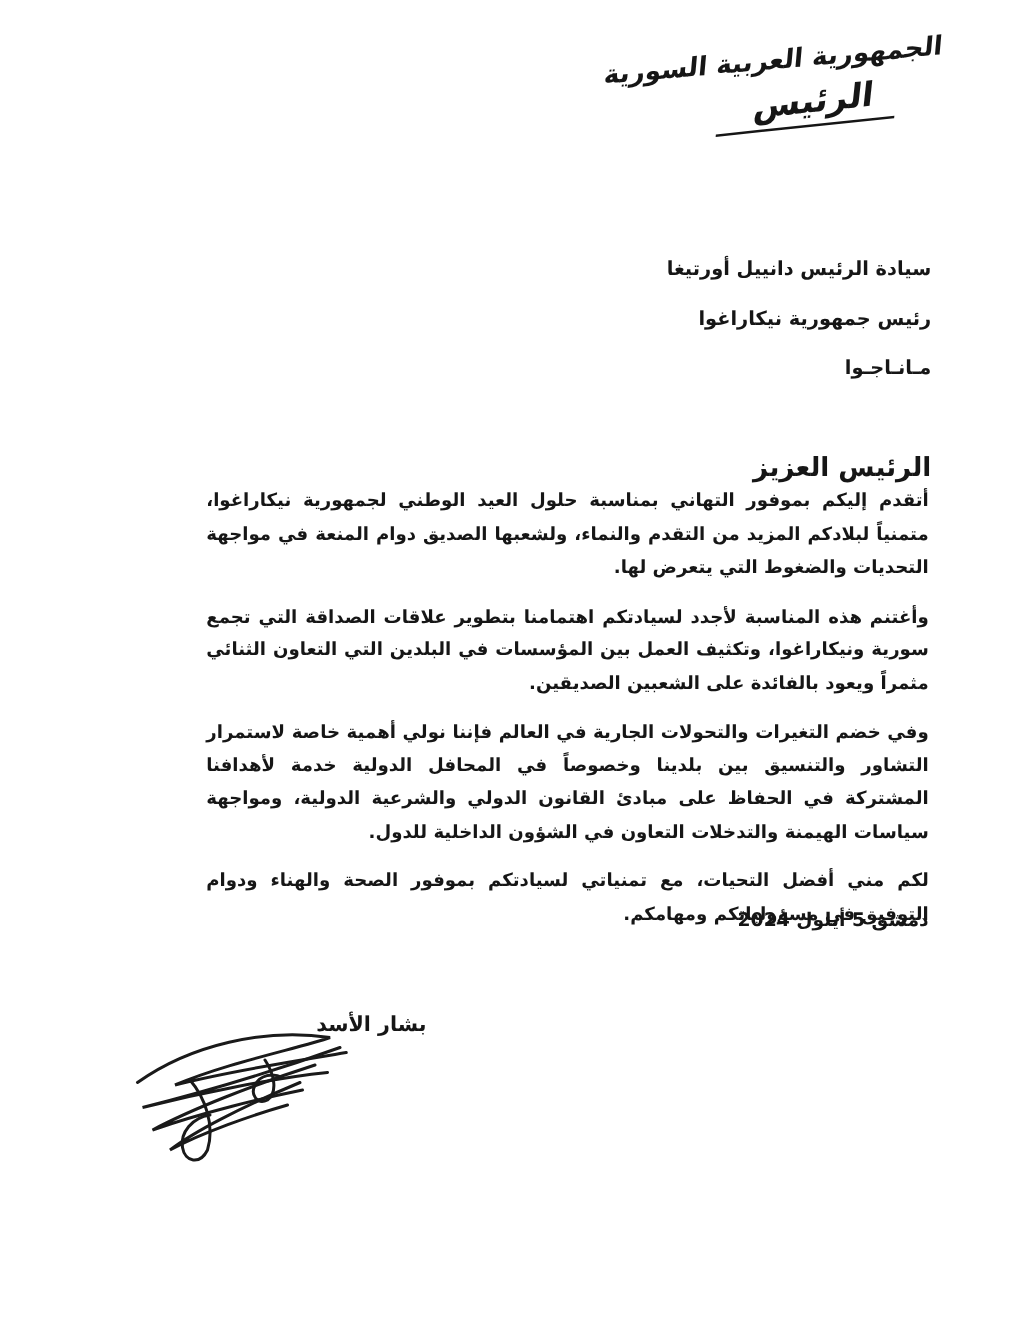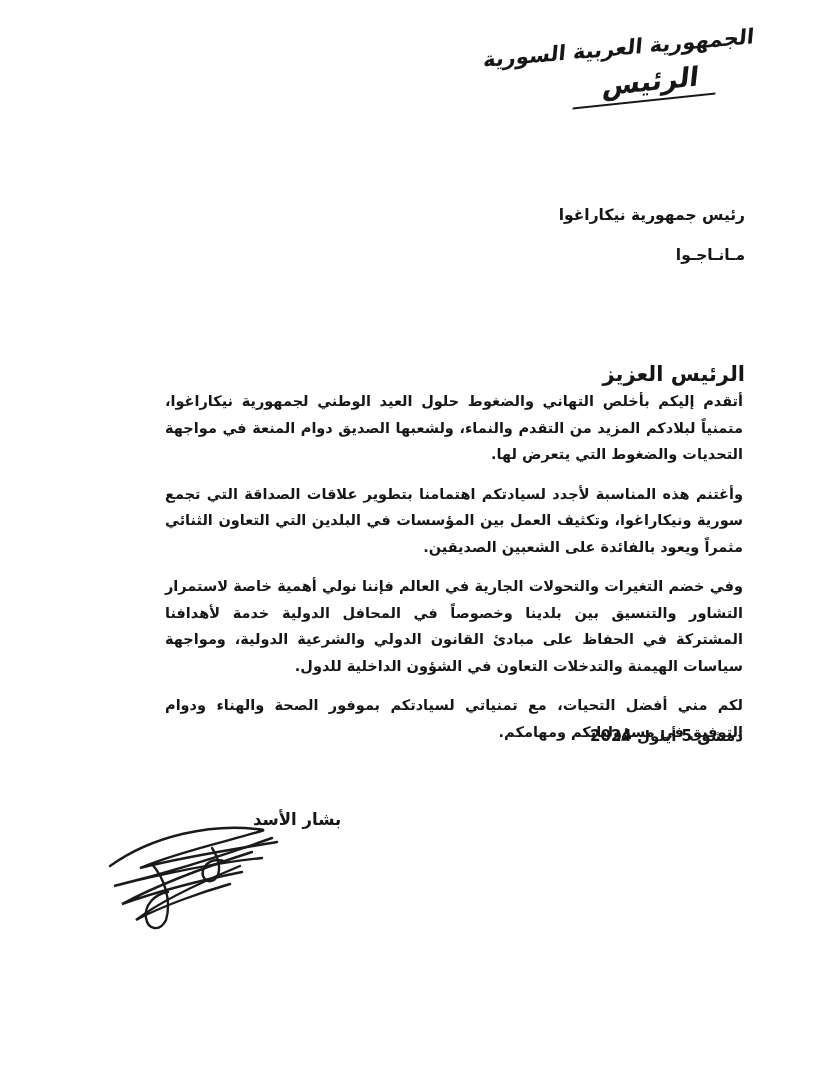--- a/index.html
+++ b/index.html
@@ -121,28 +121,29 @@
 <body>
 
 <div class="page">
 
   <div class="letterhead">
     <div class="cal-line1">الجمهورية العربية السورية</div>
     <div class="cal-line2">الرئيس</div>
   </div>
 
   <div class="recipient">
+    <div>سيادة الرئيس دانييل أورتيغا</div>
     <div>رئيس جمهورية نيكاراغوا</div>
     <div>مـانـاجـوا</div>
   </div>
 
   <div class="salutation">الرئيس العزيز</div>
 
   <div class="body-text">
-    <p>أتقدم إليكم بأخلص التهاني والضغوط حلول العيد الوطني لجمهورية نيكاراغوا، متمنياً لبلادكم المزيد من التقدم والنماء، ولشعبها الصديق دوام المنعة في مواجهة التحديات والضغوط التي يتعرض لها.</p>
+    <p>أتقدم إليكم بموفور التهاني بمناسبة حلول العيد الوطني لجمهورية نيكاراغوا، متمنياً لبلادكم المزيد من التقدم والنماء، ولشعبها الصديق دوام المنعة في مواجهة التحديات والضغوط التي يتعرض لها.</p>
     <p>وأغتنم هذه المناسبة لأجدد لسيادتكم اهتمامنا بتطوير علاقات الصداقة التي تجمع سورية ونيكاراغوا، وتكثيف العمل بين المؤسسات في البلدين التي التعاون الثنائي مثمراً ويعود بالفائدة على الشعبين الصديقين.</p>
     <p>وفي خضم التغيرات والتحولات الجارية في العالم فإننا نولي أهمية خاصة لاستمرار التشاور والتنسيق بين بلدينا وخصوصاً في المحافل الدولية خدمة لأهدافنا المشتركة في الحفاظ على مبادئ القانون الدولي والشرعية الدولية، ومواجهة سياسات الهيمنة والتدخلات التعاون في الشؤون الداخلية للدول.</p>
     <p>لكم مني أفضل التحيات، مع تمنياتي لسيادتكم بموفور الصحة والهناء ودوام التوفيق في مسؤولياتكم ومهامكم.</p>
   </div>
 
   <div class="date-line">دمشق 5 أيلول 2024</div>
 
   <div class="signature-name">بشار الأسد</div>
 
   <div class="signature-scribble">

